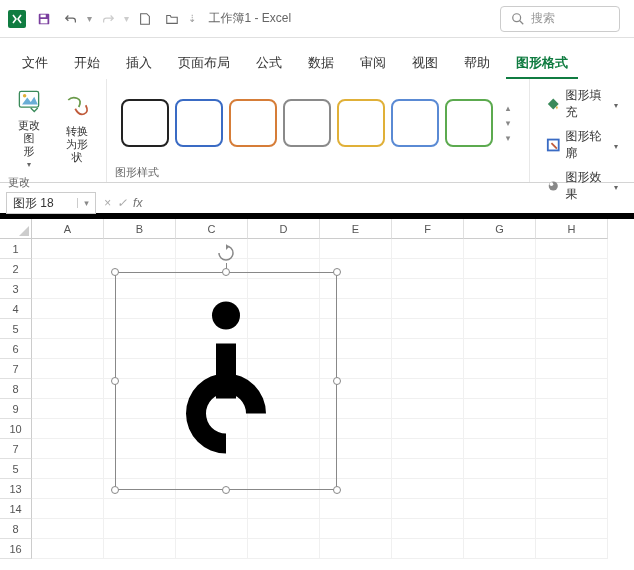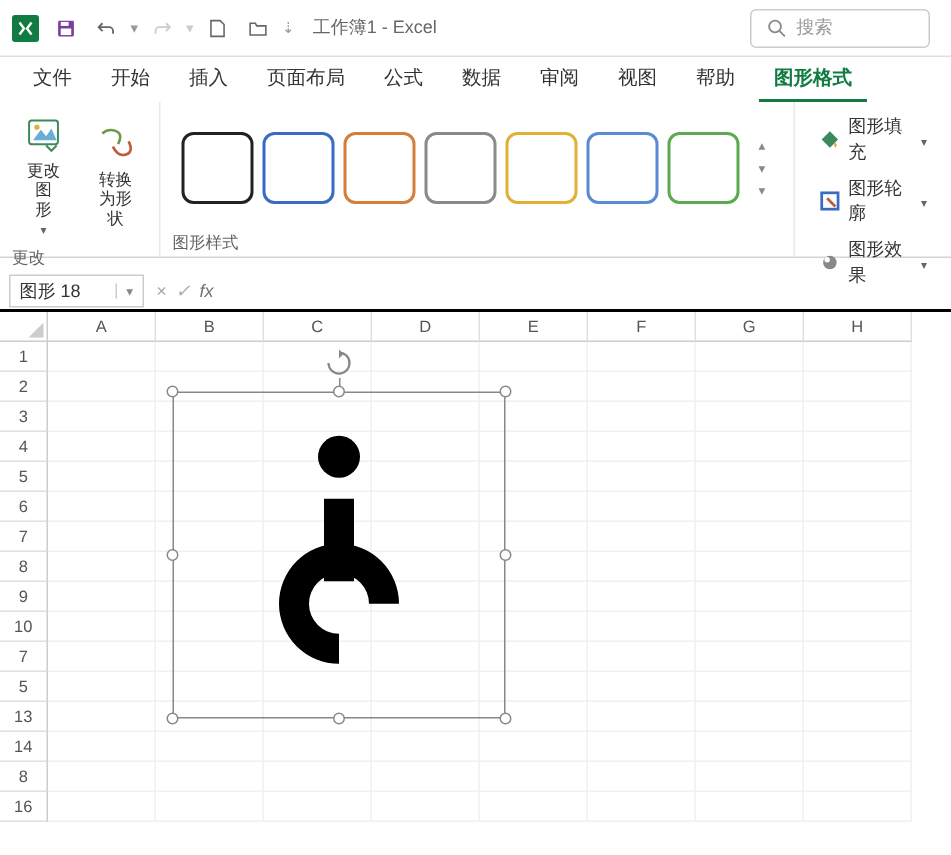--- a/index.html
+++ b/index.html
@@ -12,21 +12,21 @@
 .excel-icon{width:18px;height:18px;background:#107c41;border-radius:2px;display:flex;align-items:center;justify-content:center;color:#fff;font-size:10px;font-weight:bold;margin:0 4px;}
 .save-ic{width:14px;height:14px;}
 .undo-ic,.redo-ic{width:14px;height:14px;}
 .qat-sep{color:#999;margin:0 2px;font-size:10px;}
 .title{margin-left:10px;font-size:12px;color:#666;}
 .search-box{margin-left:auto;margin-right:10px;display:flex;align-items:center;background:#fff;border:1px solid #ccc;border-radius:4px;padding:3px 10px;width:120px;height:26px;}
 .search-ic{width:14px;height:14px;color:#888;margin-right:6px;}
 .search-txt{color:#999;font-size:12px;}
 
 
-.tabs{height:30px;display:flex;align-items:center;padding:0 12px;gap:6px;background:#fff;}
+.tabs{height:30px;display:flex;align-items:center;padding:0 12px;gap:6px;background:#fff;margin-top:11px;}
 .tab{padding:5px 10px;font-size:13px;color:#333;border-bottom:2px solid transparent;cursor:pointer;}
 .tab.active{color:#107c41;border-bottom-color:#107c41;font-weight:600;}
 
 
 .ribbon{height:104px;background:#fff;border-bottom:1px solid #d4d4d4;display:flex;}
 .rgroup{padding:4px 8px 2px;display:flex;flex-direction:column;border-right:1px solid #e8e8e8;}
 .rgroup-body{display:flex;gap:6px;flex:1;align-items:center;}
 .rgroup-label{font-size:11px;color:#666;margin-top:2px;}
 .big-btn{display:flex;flex-direction:column;align-items:center;justify-content:center;padding:4px 6px;cursor:pointer;border-radius:3px;}
 .big-btn-ic{width:28px;height:28px;margin-bottom:4px;}
@@ -43,21 +43,21 @@
 .sw6{border:2px solid #5a8ad4;}
 .sw7{border:2px solid #5caa4f;}
 .gallery-more{width:14px;display:flex;flex-direction:column;justify-content:center;gap:3px;margin-left:2px;}
 .gallery-arrow{height:12px;font-size:9px;color:#888;display:flex;align-items:center;justify-content:center;cursor:pointer;}
 
 .small-btns{display:flex;flex-direction:column;gap:3px;padding:2px 4px;}
 .small-btn{display:flex;align-items:center;gap:5px;font-size:12px;cursor:pointer;padding:2px 4px;border-radius:3px;}
 .small-ic{width:16px;height:16px;}
 
 
-.fbar{height:26px;display:flex;align-items:center;border-bottom:2px solid #000000;margin-top:10px;}
+.fbar{height:26px;display:flex;align-items:center;border-bottom:6px solid #000000;margin-top:10px;}
 .namebox{display:flex;align-items:center;border:1px solid #ccc;height:22px;margin-left:6px;background:#fff;}
 .namebox-txt{width:70px;padding:0 6px;font-size:12px;}
 .namebox-dd{width:18px;text-align:center;border-left:1px solid #ccc;color:#888;font-size:9px;cursor:pointer;}
 .fx-btns{display:flex;margin-left:8px;gap:6px;color:#aaa;font-size:12px;}
 .fx-btn{cursor:pointer;font-style:italic;}
 .fx-input{flex:1;margin-left:6px;}
 
 
 .grid-area{position:relative;width:100%;height:calc(570px - 38px - 30px - 104px - 36px);overflow:hidden;background:#fff;}
 .corner{width:32px;height:20px;border-right:1px solid #ccc;border-bottom:1px solid #ccc;background:#fff;position:absolute;top:0;left:0;z-index:3;display:flex;align-items:flex-end;justify-content:flex-end;}

